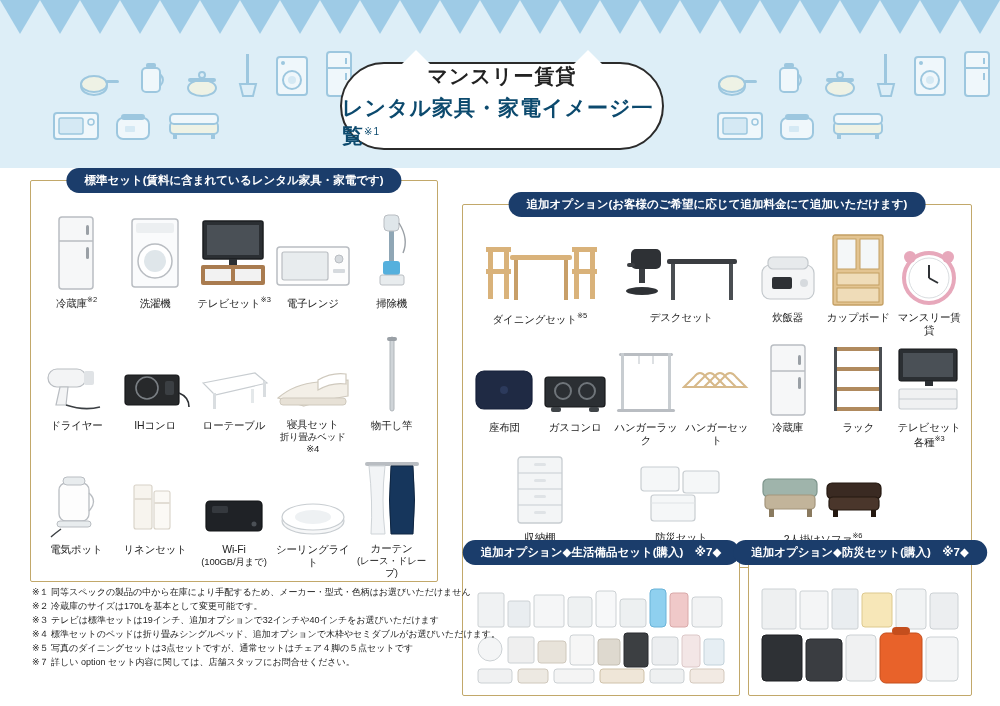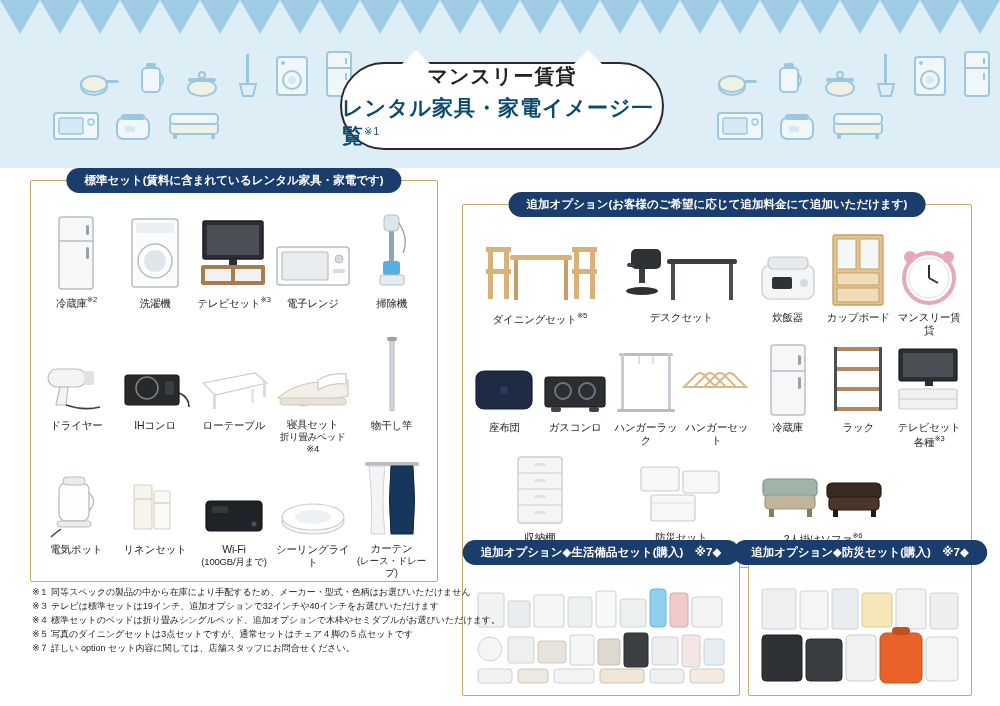--- a/index.html
+++ b/index.html
@@ -751,17 +751,18 @@
       <rect x="88" y="52" width="30" height="46" rx="4" fill="#f0f1f2" stroke="#ccd1d4"></rect>
       <rect x="122" y="50" width="42" height="50" rx="6" fill="#e8622a" stroke="#c44e1d"></rect>
       <rect x="134" y="44" width="18" height="8" rx="4" fill="#c44e1d"></rect>
       <rect x="168" y="54" width="32" height="44" rx="4" fill="#f4f5f6" stroke="#ccd1d4"></rect>
     </svg>
   </div>
 </div>
 
 <div class="notes">
   <div>※１ 同等スペックの製品の中から在庫により手配するため、メーカー・型式・色柄はお選びいただけません</div>
+  <div>※２ 冷蔵庫のサイズは170Lを基本として変更可能です。</div>
   <div>※３ テレビは標準セットは19インチ、追加オプションで32インチや40インチをお選びいただけます</div>
   <div>※４ 標準セットのベッドは折り畳みシングルベッド、追加オプションで木枠やセミダブルがお選びいただけます。</div>
   <div>※５ 写真のダイニングセットは3点セットですが、通常セットはチェア４脚の５点セットです</div>
   <div>※７ 詳しい option セット内容に関しては、店舗スタッフにお問合せください。</div>
 </div>
 
 </body></html>

